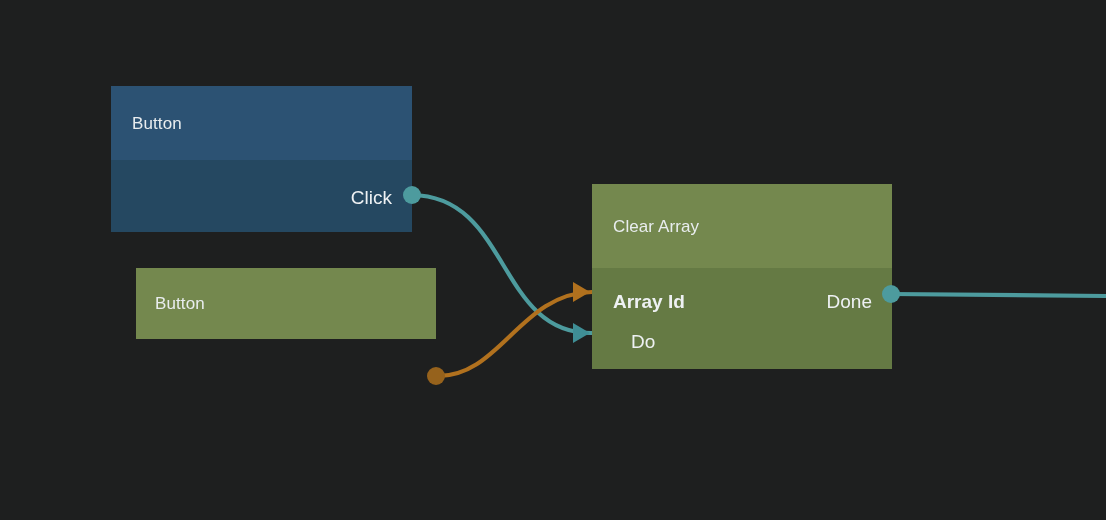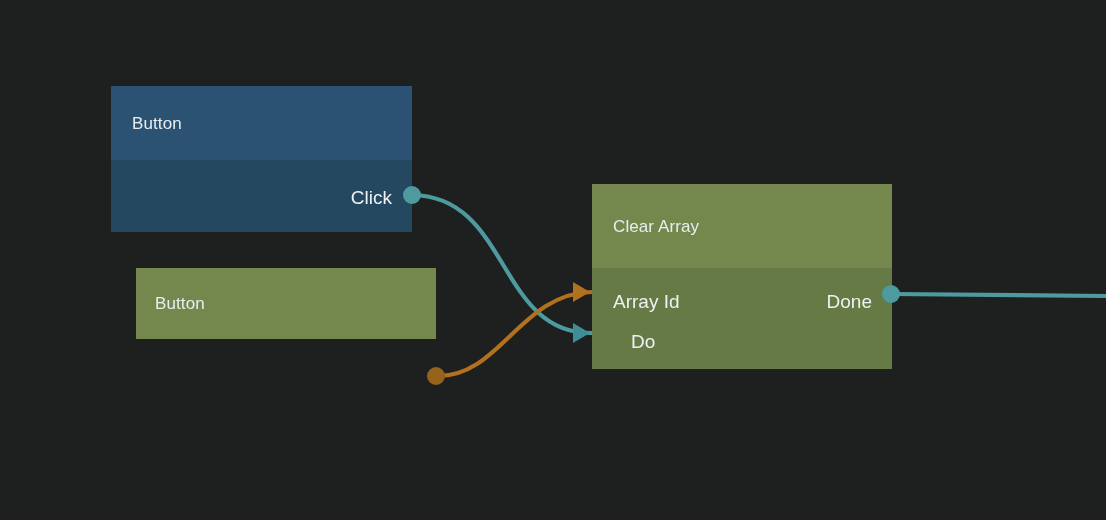--- a/index.html
+++ b/index.html
@@ -94,21 +94,21 @@
   
   #node-array { left: 136px; top: 268px; width: 300px; height: 143px; }
   #node-array .node-header { background: #74884e; height: 71px; padding-left: 19px; }
   #node-array .node-body { background: #657a44; }
   #node-array .row-id { right: 20px; top: 27px; }
 
   
   #node-clear { left: 592px; top: 184px; width: 300px; height: 185px; }
   #node-clear .node-header { background: #74884e; height: 84px; padding-left: 21px; }
   #node-clear .node-body { background: #657a44; }
-  #node-clear .row-arrayid { left: 21px; top: 22px; }
+  #node-clear .row-arrayid { left: 21px; top: 22px; font-weight: bold; }
   #node-clear .row-do { left: 39px; top: 62px; }
   #node-clear .row-done { right: 20px; top: 22px; }
 </style>
 </head>
 <body>
 
 <div id="canvas">
 
   <svg id="wires" viewBox="0 0 1106 520" width="1106" height="520">
 

